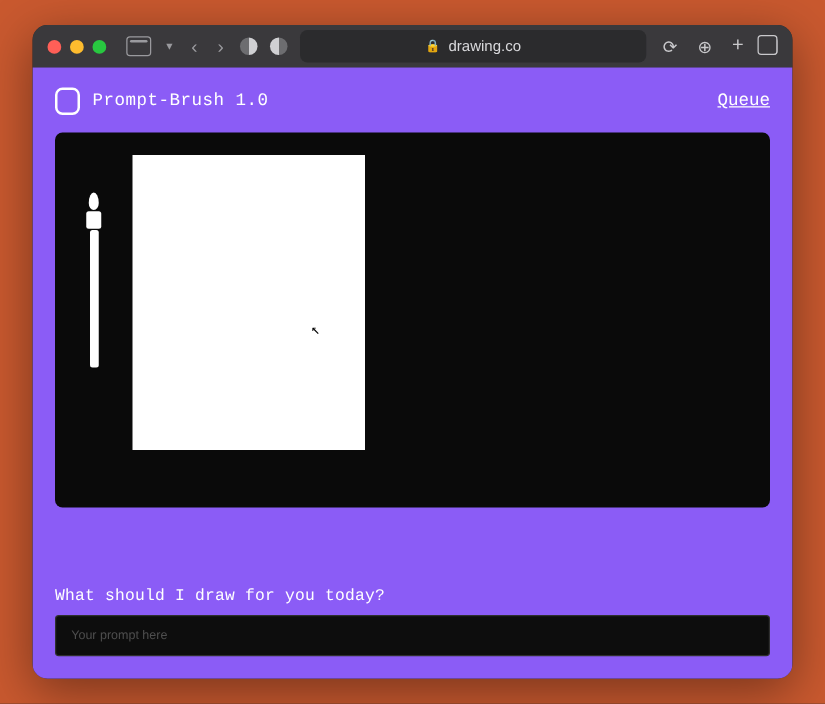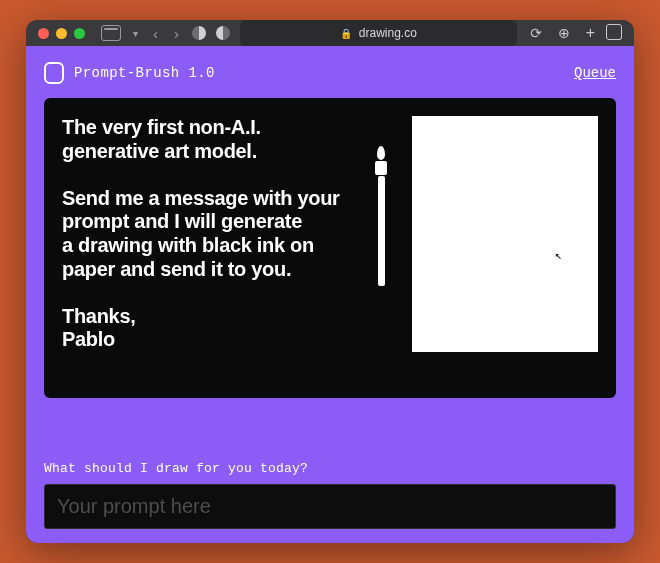--- a/index.html
+++ b/index.html
@@ -141,21 +141,21 @@
     font-size:13px;margin-bottom:8px;letter-spacing:0.2px;
   }
   .prompt-input{
     width:100%;
     background:#0d0d0d;
     border:1px solid #2f2f2f;
     border-radius:3px;
     padding:10px 12px;
     color:#fff;
     font-family: -apple-system, BlinkMacSystemFont, "Helvetica Neue", Arial, sans-serif;
-    font-size:20px;
+    font-size:10px;
   }
   .prompt-input::placeholder{color:#4e4e4e;}
 </style>
 </head>
 <body>
 
 <div class="window">
 
   <div class="chrome">
     <div class="traffic">
@@ -185,30 +185,20 @@
 
     <div class="topbar">
       <div class="brand">
         <div class="brand-logo"></div>
         <span class="brand-name">Prompt-Brush 1.0</span>
       </div>
       <span class="queue">Queue</span>
     </div>
 
     <div class="hero">
-      <div class="hero-text">The very first non-A.I.
-generative art model.
-
-Send me a message with your
-prompt and I will generate
-a drawing with black ink on
-paper and send it to you.
-
-Thanks,
-Pablo</div>
 
       <div class="brush-col">
         <div class="brush">
           <div class="brush-tip"></div>
           <div class="brush-ferrule"></div>
           <div class="brush-handle"></div>
         </div>
       </div>
 
       <div class="canvas">

